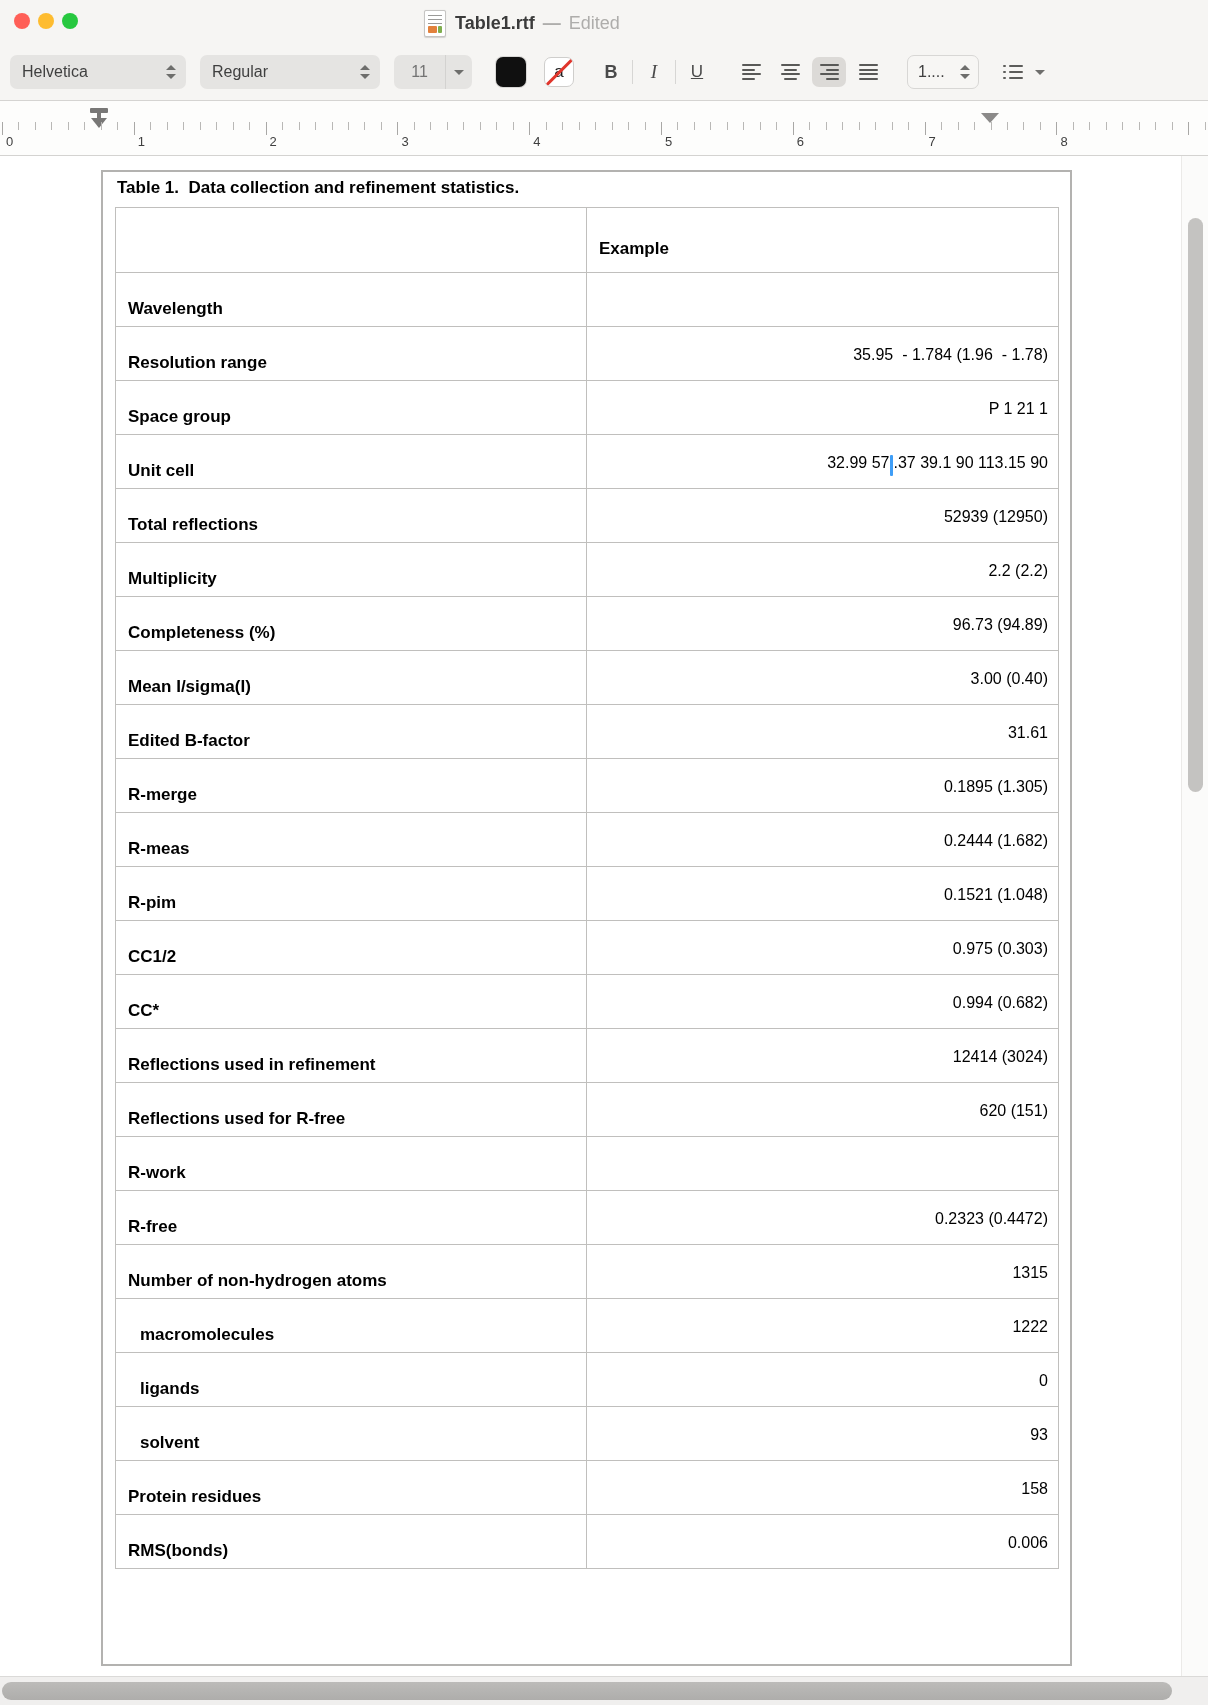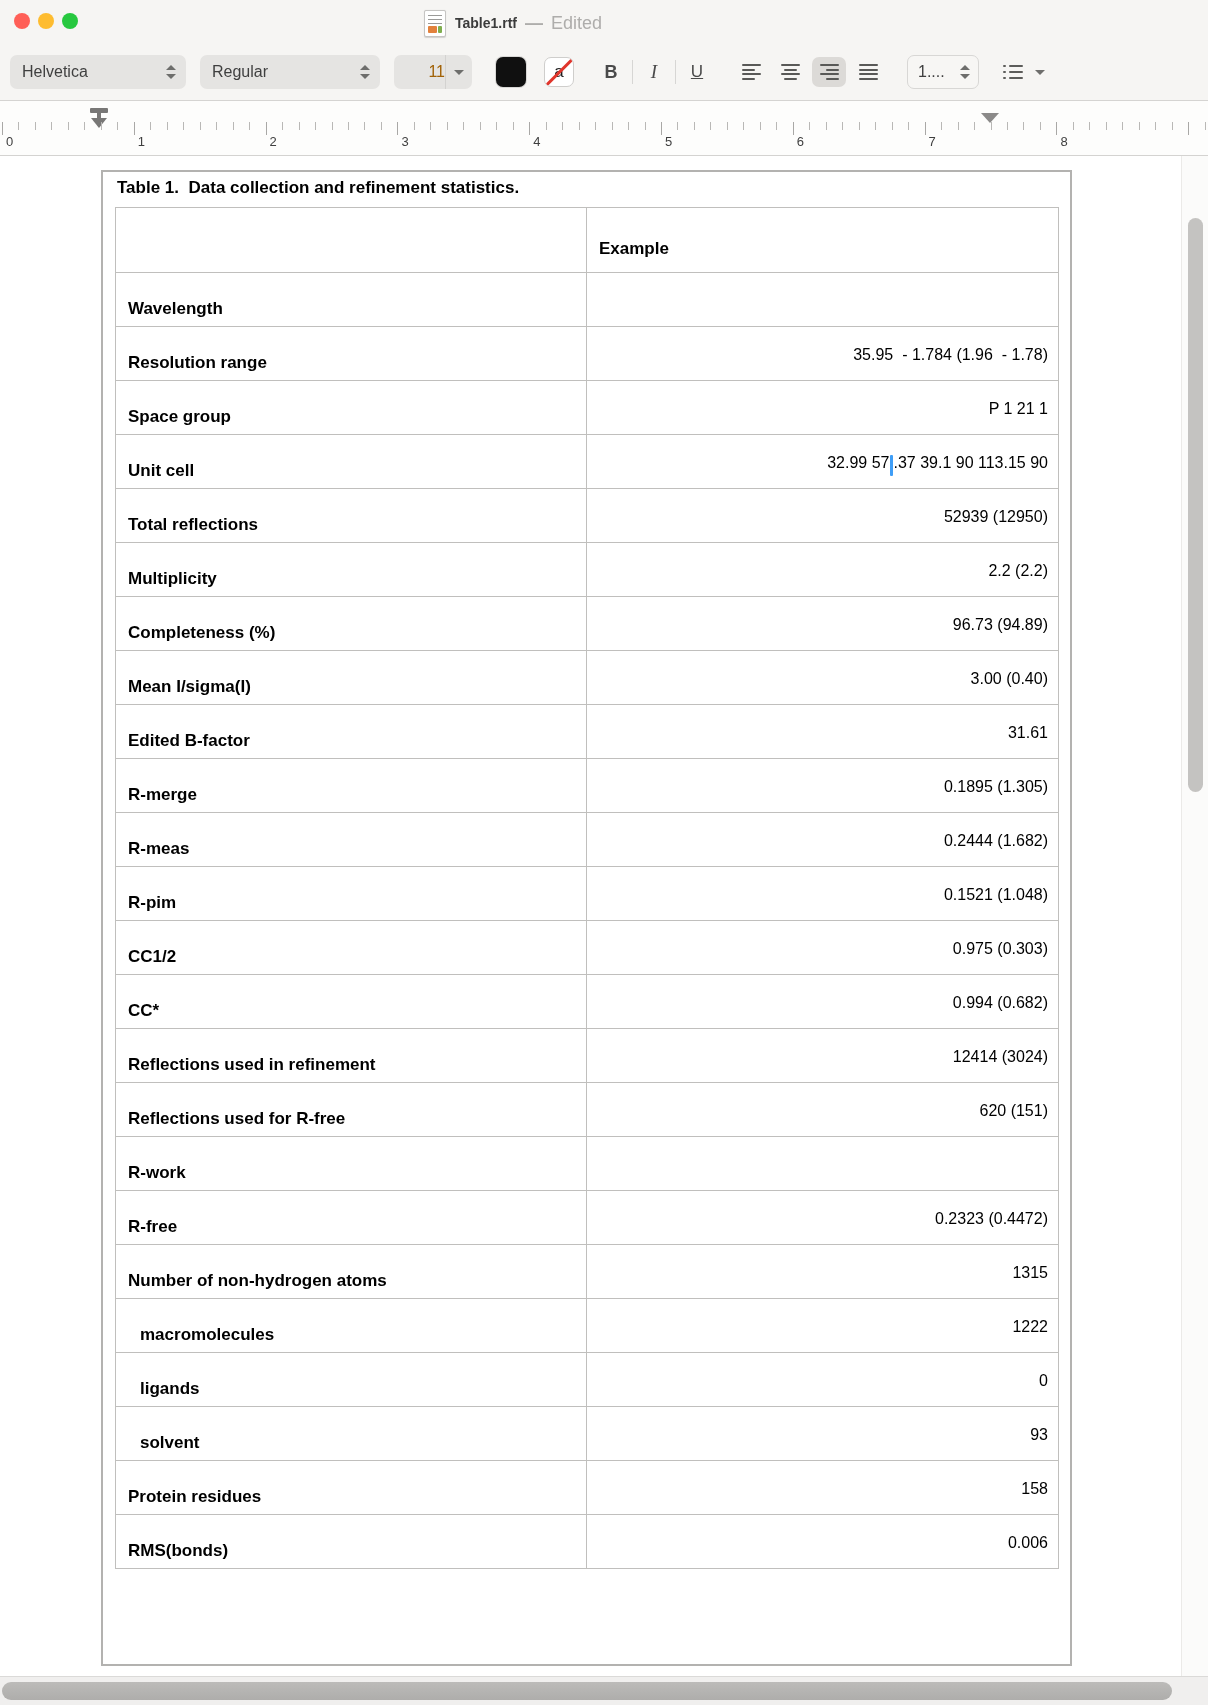--- a/index.html
+++ b/index.html
@@ -12,35 +12,35 @@
   .tl{position:absolute;top:13px;width:16px;height:16px;border-radius:50%;}
   .tl.r{left:14px}.tl.y{left:38px}.tl.g{left:62px}
 
   .titlegroup{position:absolute;top:8px;left:424px;height:30px;display:flex;align-items:center;}
   .docicon{width:20px;height:25px;background:#fff;border:1px solid #c6c5c3;border-radius:2px;
            position:relative;box-shadow:0 .5px 1px rgba(0,0,0,.15);}
   .docicon .ln{position:absolute;left:3px;right:3px;height:1.5px;background:#9a9a98;}
   .docicon .ln:nth-child(1){top:4px}.docicon .ln:nth-child(2){top:8px}.docicon .ln:nth-child(3){top:12px}
   .docicon .pic{position:absolute;left:3px;bottom:3px;width:9px;height:7px;background:#e2813c;border-radius:1px;}
   .docicon .pic2{position:absolute;right:3px;bottom:3px;width:4px;height:7px;background:#7fae4e;border-radius:1px;}
-  .wtitle{font-size:14px;font-weight:bold;color:#3b3b3b;margin-left:9px;}
+  .wtitle{font-size:18px;font-weight:bold;color:#3b3b3b;margin-left:9px;}
   .wdash{font-size:18px;color:#aeadab;margin-left:8px;font-weight:bold;}
   .wedited{font-size:18px;color:#aeadab;margin-left:8px;}
 
   .toolbar{position:absolute;top:44px;left:0;width:1208px;height:56px;display:flex;align-items:center;}
   .dd{background:#e5e4e2;border-radius:7px;height:34px;display:flex;align-items:center;
       color:#3f3f3f;font-size:16px;padding:0 10px 0 12px;box-sizing:border-box;}
   .dd-font{width:176px;margin-left:10px;}
   .dd-style{width:180px;margin-left:14px;}
   .updown{margin-left:auto;display:flex;flex-direction:column;align-items:center;gap:4px;}
   .tri-up{width:0;height:0;border-left:5px solid transparent;border-right:5px solid transparent;border-bottom:5px solid #6e6e6c;}
   .tri-dn{width:0;height:0;border-left:5px solid transparent;border-right:5px solid transparent;border-top:5px solid #6e6e6c;}
   .sizebox{margin-left:14px;width:78px;height:34px;background:#e5e4e2;border-radius:7px;
            display:flex;align-items:center;box-sizing:border-box;}
-  .sizeval{flex:1;text-align:right;font-size:16px;color:#a16207;}
+  .sizeval{flex:1;text-align:center;font-size:16px;color:#737373;}
   .sizebtn{width:26px;display:flex;justify-content:center;align-items:center;border-left:1px solid #d3d2d0;height:34px;}
   .well{width:30px;height:30px;border-radius:7px;box-sizing:border-box;}
   .well-black{margin-left:24px;background:#101010;box-shadow:0 0 0 1px #d8d7d5;}
   .well-bg{margin-left:18px;background:#fff;border:1px solid #cfcecc;position:relative;
            display:flex;align-items:center;justify-content:center;font-size:17px;color:#1c1c1c;overflow:hidden;}
   .well-bg .slash{position:absolute;width:40px;height:2.5px;background:#e0352b;transform:rotate(-45deg);}
   .fmt{width:26px;height:30px;display:flex;align-items:center;justify-content:center;color:#4a4a4a;}
   .fmt.b{margin-left:24px;font-weight:bold;font-size:18px;}
   .fmt.i{font-family:"Liberation Serif",serif;font-style:italic;font-size:19px;}
   .fmt.u{font-size:17px;text-decoration:underline;}

